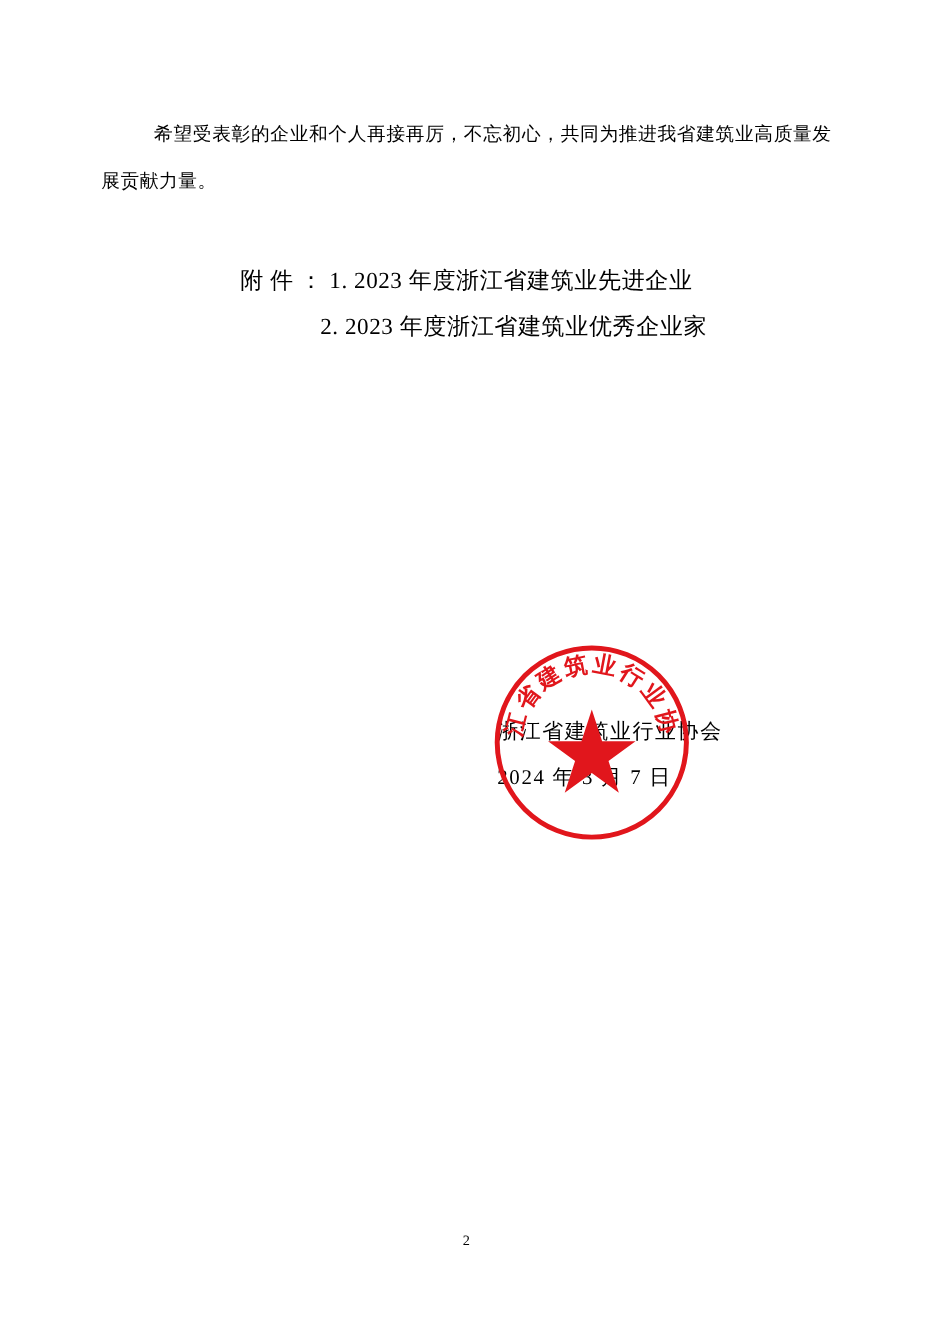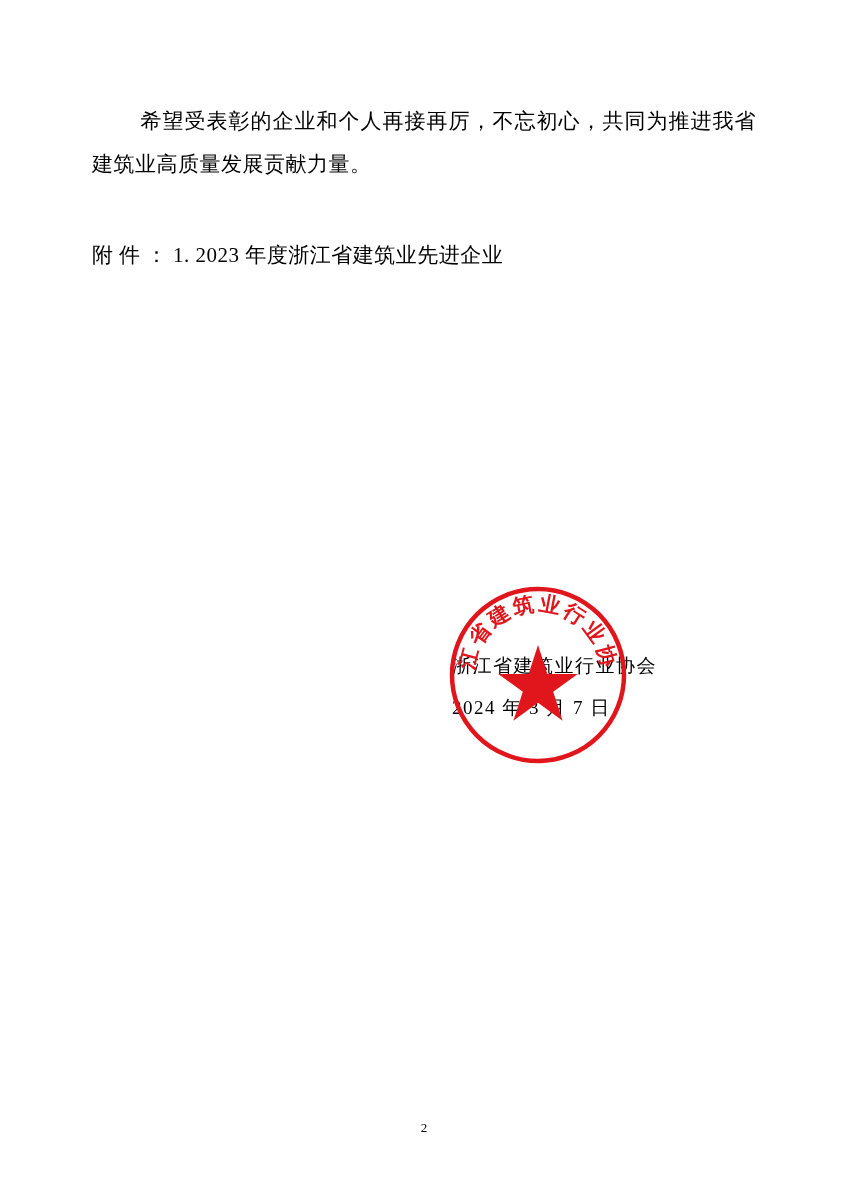--- a/index.html
+++ b/index.html
@@ -16,32 +16,33 @@
     overflow: hidden;
   }
   .page {
     position: relative;
     width: 848px;
     height: 1200px;
     box-sizing: border-box;
     padding: 100px 92px 0 92px;
   }
   .body-para {
-    font-size: 21px;
+    font-size: 17px;
     line-height: 43px;
     letter-spacing: 0.5px;
     text-align: justify;
     margin: 0;
   }
   .body-para .indent {
     display: inline-block;
     width: 48px;
   }
   .attach-block {
     margin-top: 48px;
+    text-align: center;
   }
   .attach-line {
     font-size: 21px;
     line-height: 42px;
     letter-spacing: 0.5px;
     white-space: nowrap;
   }
   .attach-label {
     letter-spacing: 6px;
   }
@@ -79,20 +80,21 @@
 </style>
 </head>
 <body>
 
 <div class="page">
 
   <p class="body-para"><span class="indent"></span><span>希望受表彰的企业和个人再接再厉，不忘初心，共同为推进我省建筑业高质量发展贡献力量。</span></p>
 
   <div class="attach-block">
     <div class="attach-line"><span class="attach-label">附件：</span><span>1. 2023 年度浙江省建筑业先进企业</span></div>
+    <div class="attach-line"><span class="attach-indent"></span><span>2. 2023 年度浙江省建筑业优秀企业家</span></div>
   </div>
 
   <div class="signature-block">
     <div>浙江省建筑业行业协会</div>
     <div>2024 年 3 月 7 日</div>
   </div>
 
   <svg class="seal" viewBox="0 0 180 180" xmlns="http://www.w3.org/2000/svg">
     <circle cx="90" cy="90" r="86" fill="none" stroke="#e1161c" stroke-width="4.5"></circle>
     <path id="sealArc" d="M 90,90 m -64,0 a 64,64 0 1,1 128,0" fill="none" stroke="none"></path>

